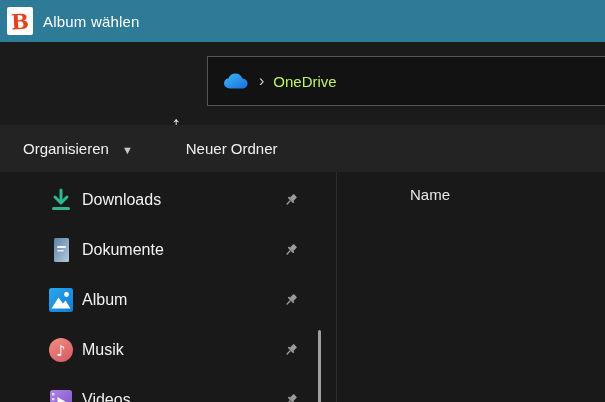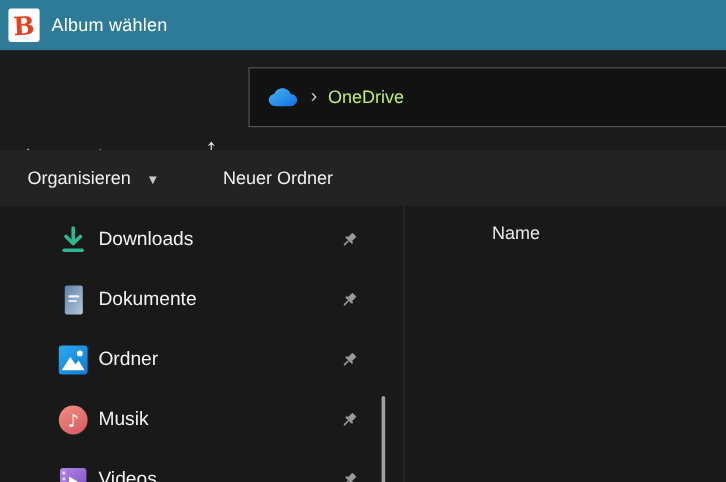--- a/index.html
+++ b/index.html
@@ -211,21 +211,21 @@
               <linearGradient id="picg" x1="0" y1="0" x2="1" y2="1">
                 <stop offset="0" stop-color="#2aa9ee"></stop>
                 <stop offset="1" stop-color="#0f7bd7"></stop>
               </linearGradient>
             </defs>
             <rect x="1" y="1" width="24" height="24" rx="2.5" fill="url(#picg)"></rect>
             <circle cx="18.5" cy="7.5" r="2.4" fill="#ffffff"></circle>
             <path d="M3.5 21.5 L10.5 10.5 L15 16.5 L17.5 13.5 L22.5 21.5 Z" fill="#ffffff"></path>
           </svg>
         </span>
-        <span class="side-label">Ordner</span>
+        <span class="side-label">Album</span>
         <span class="pin">
           <svg viewBox="0 0 14 14" width="14" height="14">
             <g transform="rotate(45 7 7)" fill="#9a9a9a">
               <rect x="4.6" y="0.8" width="4.8" height="5.4" rx="0.6"></rect>
               <rect x="3" y="6" width="8" height="1.8" rx="0.9"></rect>
               <rect x="6.3" y="7.8" width="1.4" height="5.4" rx="0.7"></rect>
             </g>
           </svg>
         </span>
       </div>

